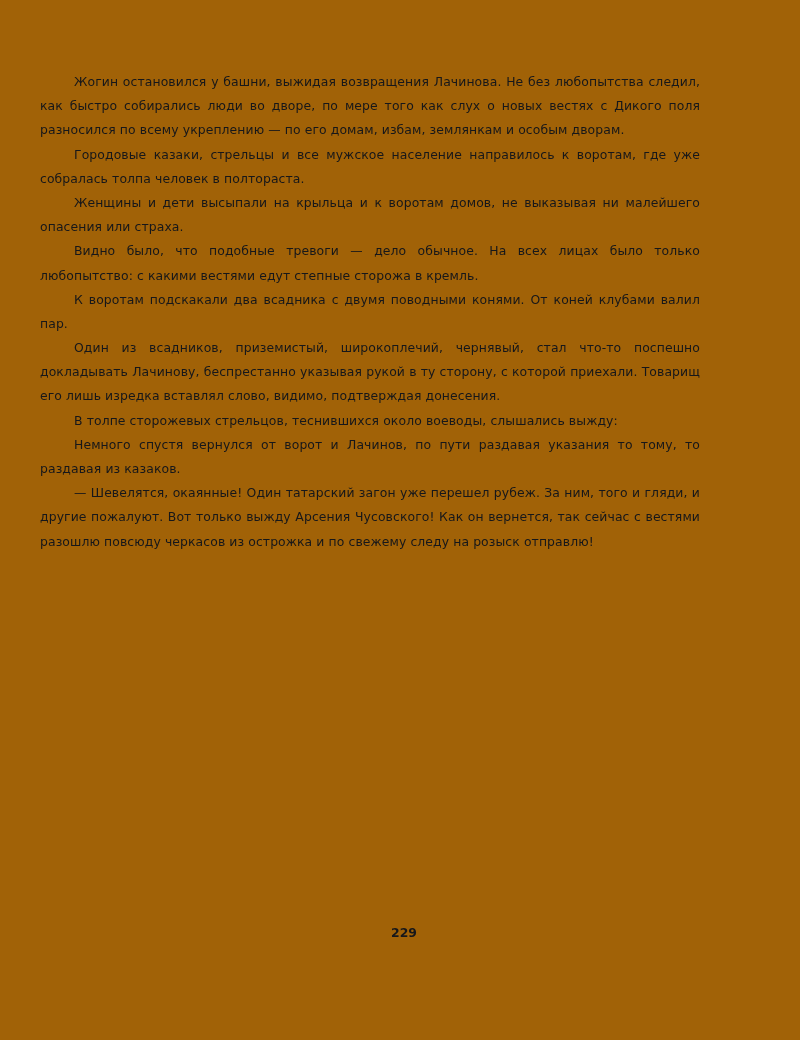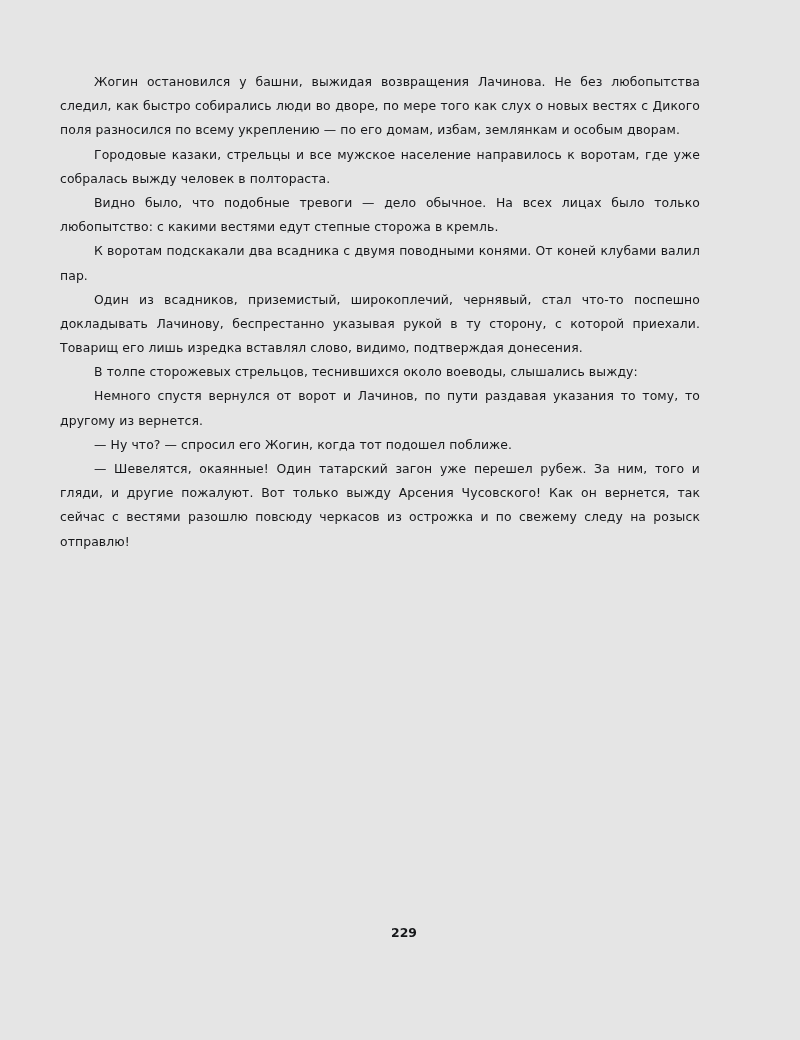--- a/index.html
+++ b/index.html
@@ -10,23 +10,23 @@
   body {
     width: 800px;
     height: 1040px;
     font-family: "DejaVu Sans", sans-serif;
     color: #1a1a1a;
   }
   .page {
     position: relative;
     width: 800px;
     height: 1040px;
-    background: #e5e5e5;
+    background: #a16207;
     box-sizing: border-box;
-    padding: 70px 100px 40px 60px;
+    padding: 70px 100px 40px 40px;
   }
   .body-text {
     font-size: 12.4px;
     line-height: 1.95;
     text-align: justify;
     color: #16171a;
     letter-spacing: 0.1px;
   }
   .body-text p {
     margin: 0;
@@ -46,25 +46,25 @@
     color: #16171a;
   }
 </style>
 </head>
 <body>
 
 <div class="page">
 
   <div class="body-text">
     <p>Жогин остановился у башни, выжидая возвращения Лачинова. Не без любопытства следил, как быстро собирались люди во дворе, по мере того как слух о новых вестях с Дикого поля разносился по всему укреплению — по его домам, избам, землянкам и особым дворам.</p>
-    <p>Городовые казаки, стрельцы и все мужское население направилось к воротам, где уже собралась выжду человек в полтораста.</p>
+    <p>Городовые казаки, стрельцы и все мужское население направилось к воротам, где уже собралась толпа человек в полтораста.</p>
+    <p>Женщины и дети высыпали на крыльца и к воротам домов, не выказывая ни малейшего опасения или страха.</p>
     <p>Видно было, что подобные тревоги — дело обычное. На всех лицах было только любопытство: с какими вестями едут степные сторожа в кремль.</p>
     <p>К воротам подскакали два всадника с двумя поводными конями. От коней клубами валил пар.</p>
     <p>Один из всадников, приземистый, широкоплечий, чернявый, стал что-то поспешно докладывать Лачинову, беспрестанно указывая рукой в ту сторону, с которой приехали. Товарищ его лишь изредка вставлял слово, видимо, подтверждая донесения.</p>
     <p>В толпе сторожевых стрельцов, теснившихся около воеводы, слышались выжду:</p>
-    <p>Немного спустя вернулся от ворот и Лачинов, по пути раздавая указания то тому, то другому из вернется.</p>
-    <p class="dialogue">— Ну что? — спросил его Жогин, когда тот подошел поближе.</p>
+    <p>Немного спустя вернулся от ворот и Лачинов, по пути раздавая указания то тому, то раздавая из казаков.</p>
     <p class="dialogue">— Шевелятся, окаянные! Один татарский загон уже перешел рубеж. За ним, того и гляди, и другие пожалуют. Вот только выжду Арсения Чусовского! Как он вернется, так сейчас с вестями разошлю повсюду черкасов из острожка и по свежему следу на розыск отправлю!</p>
   </div>
 
   <div class="page-number">229</div>
 
 </div>
 
 </body></html>

